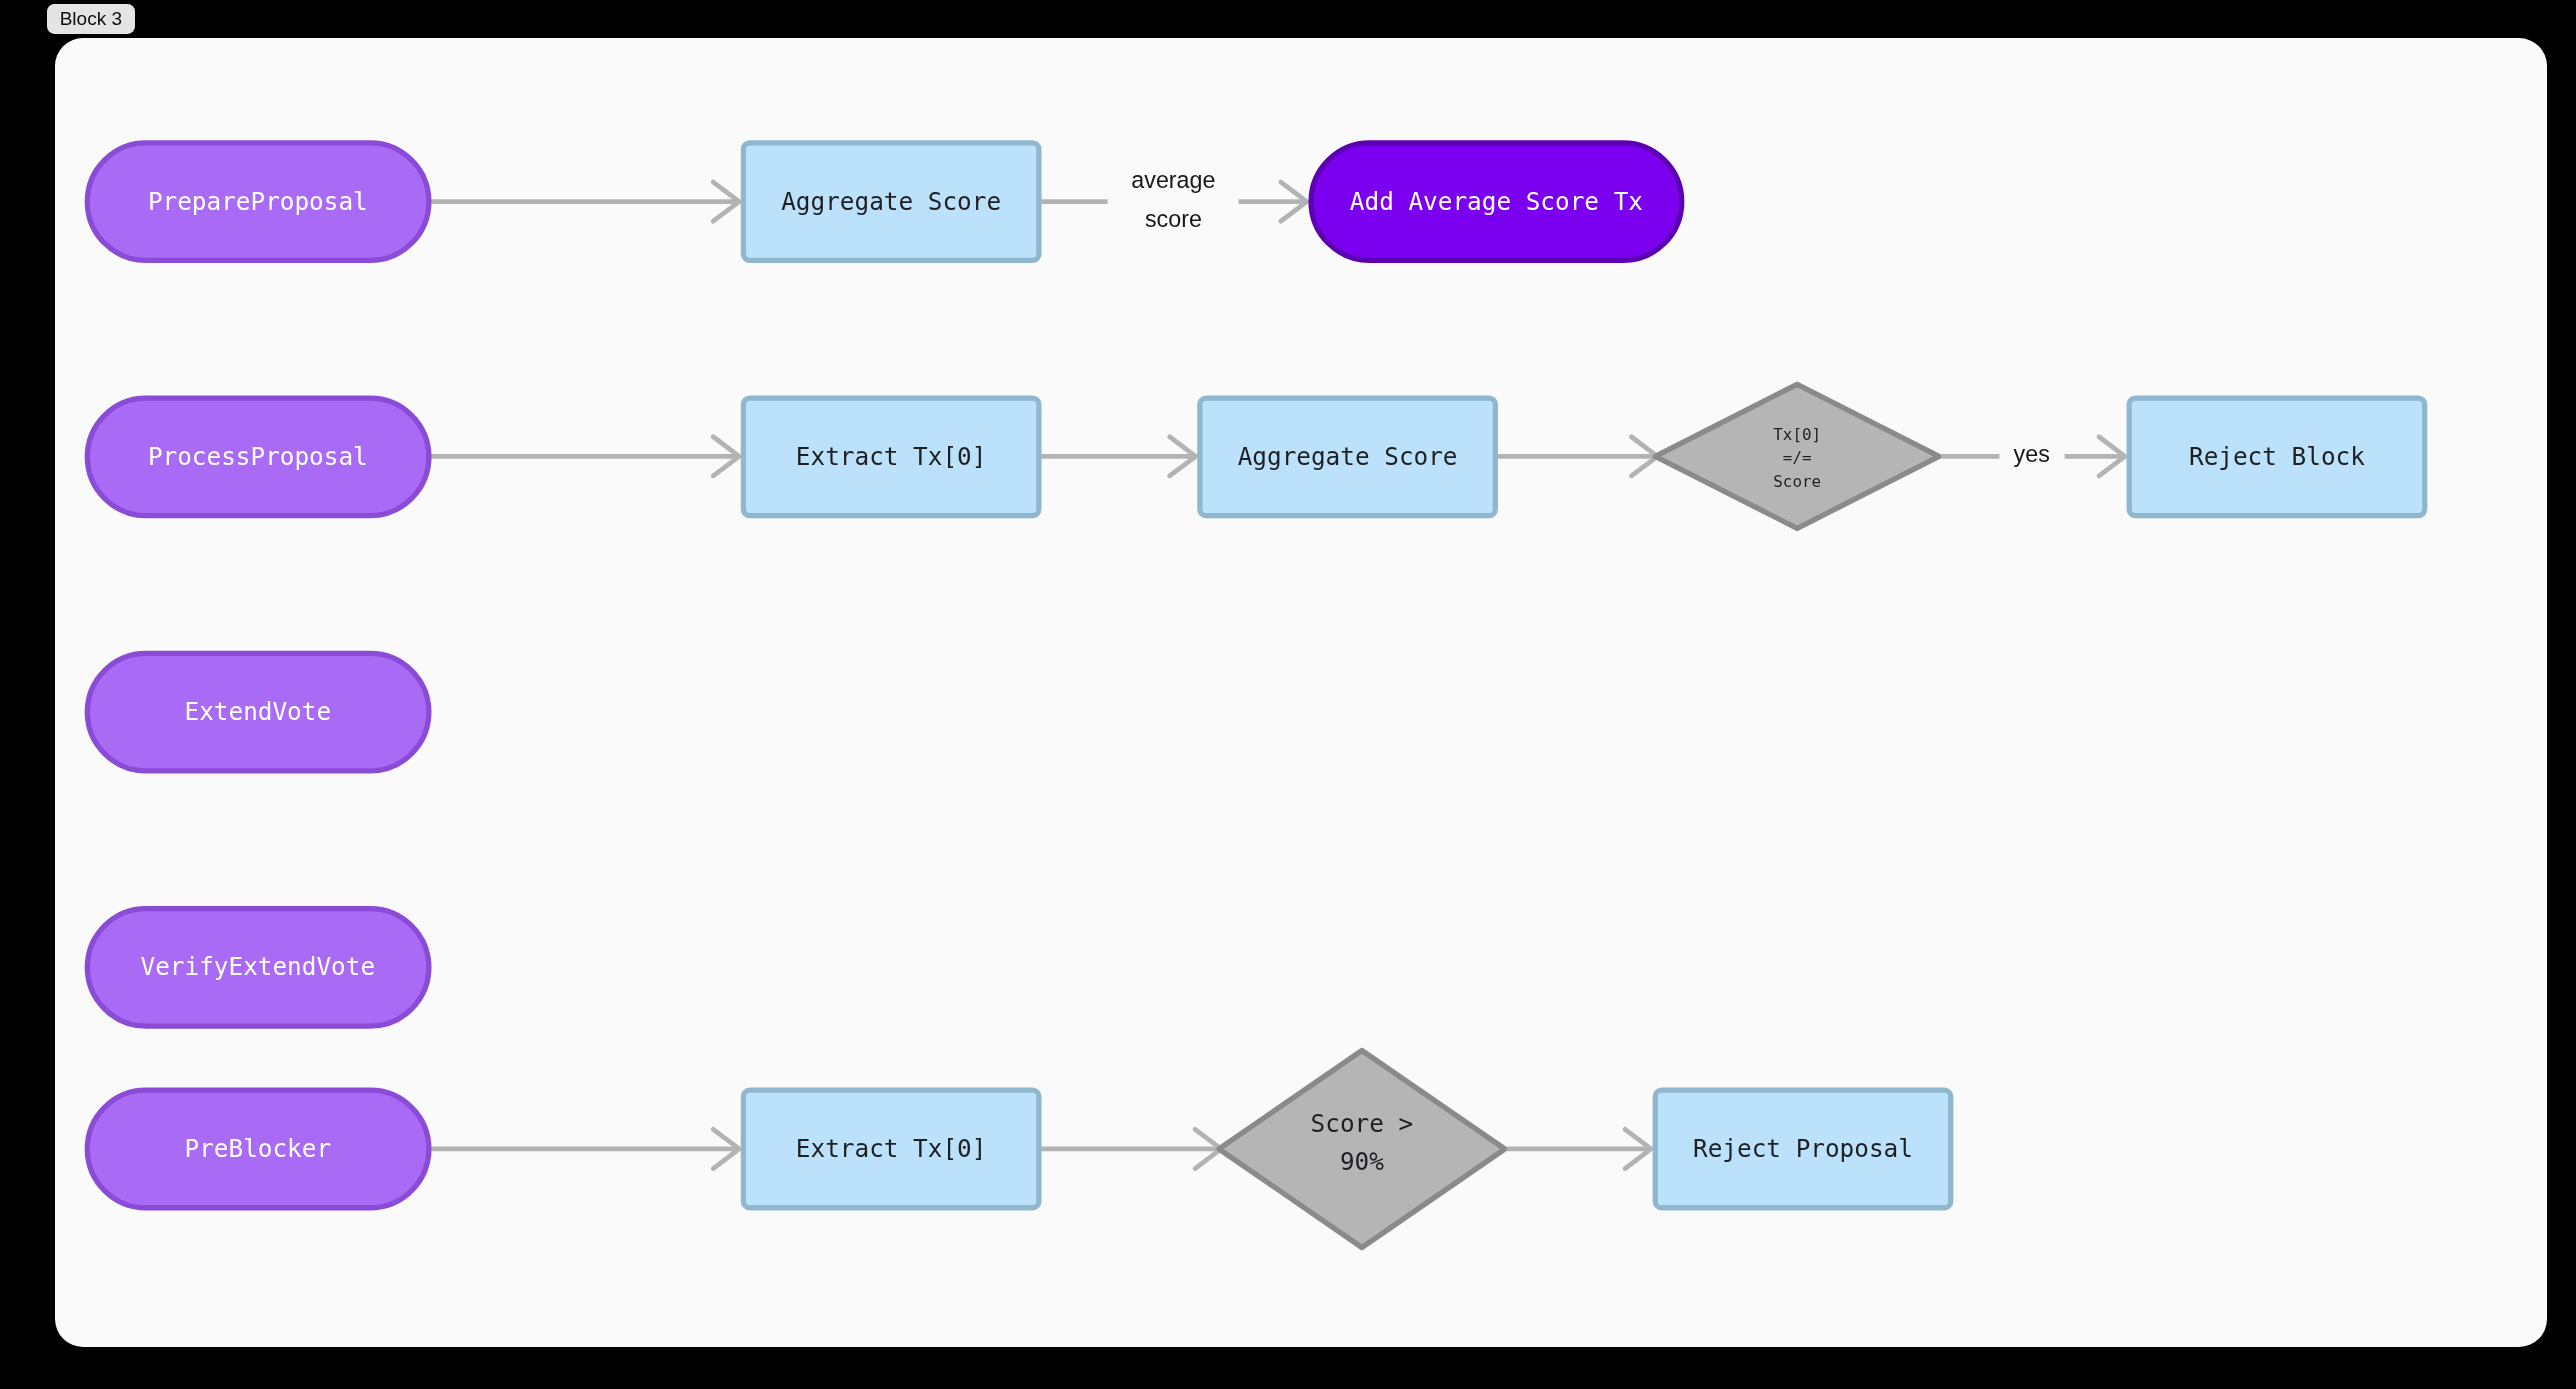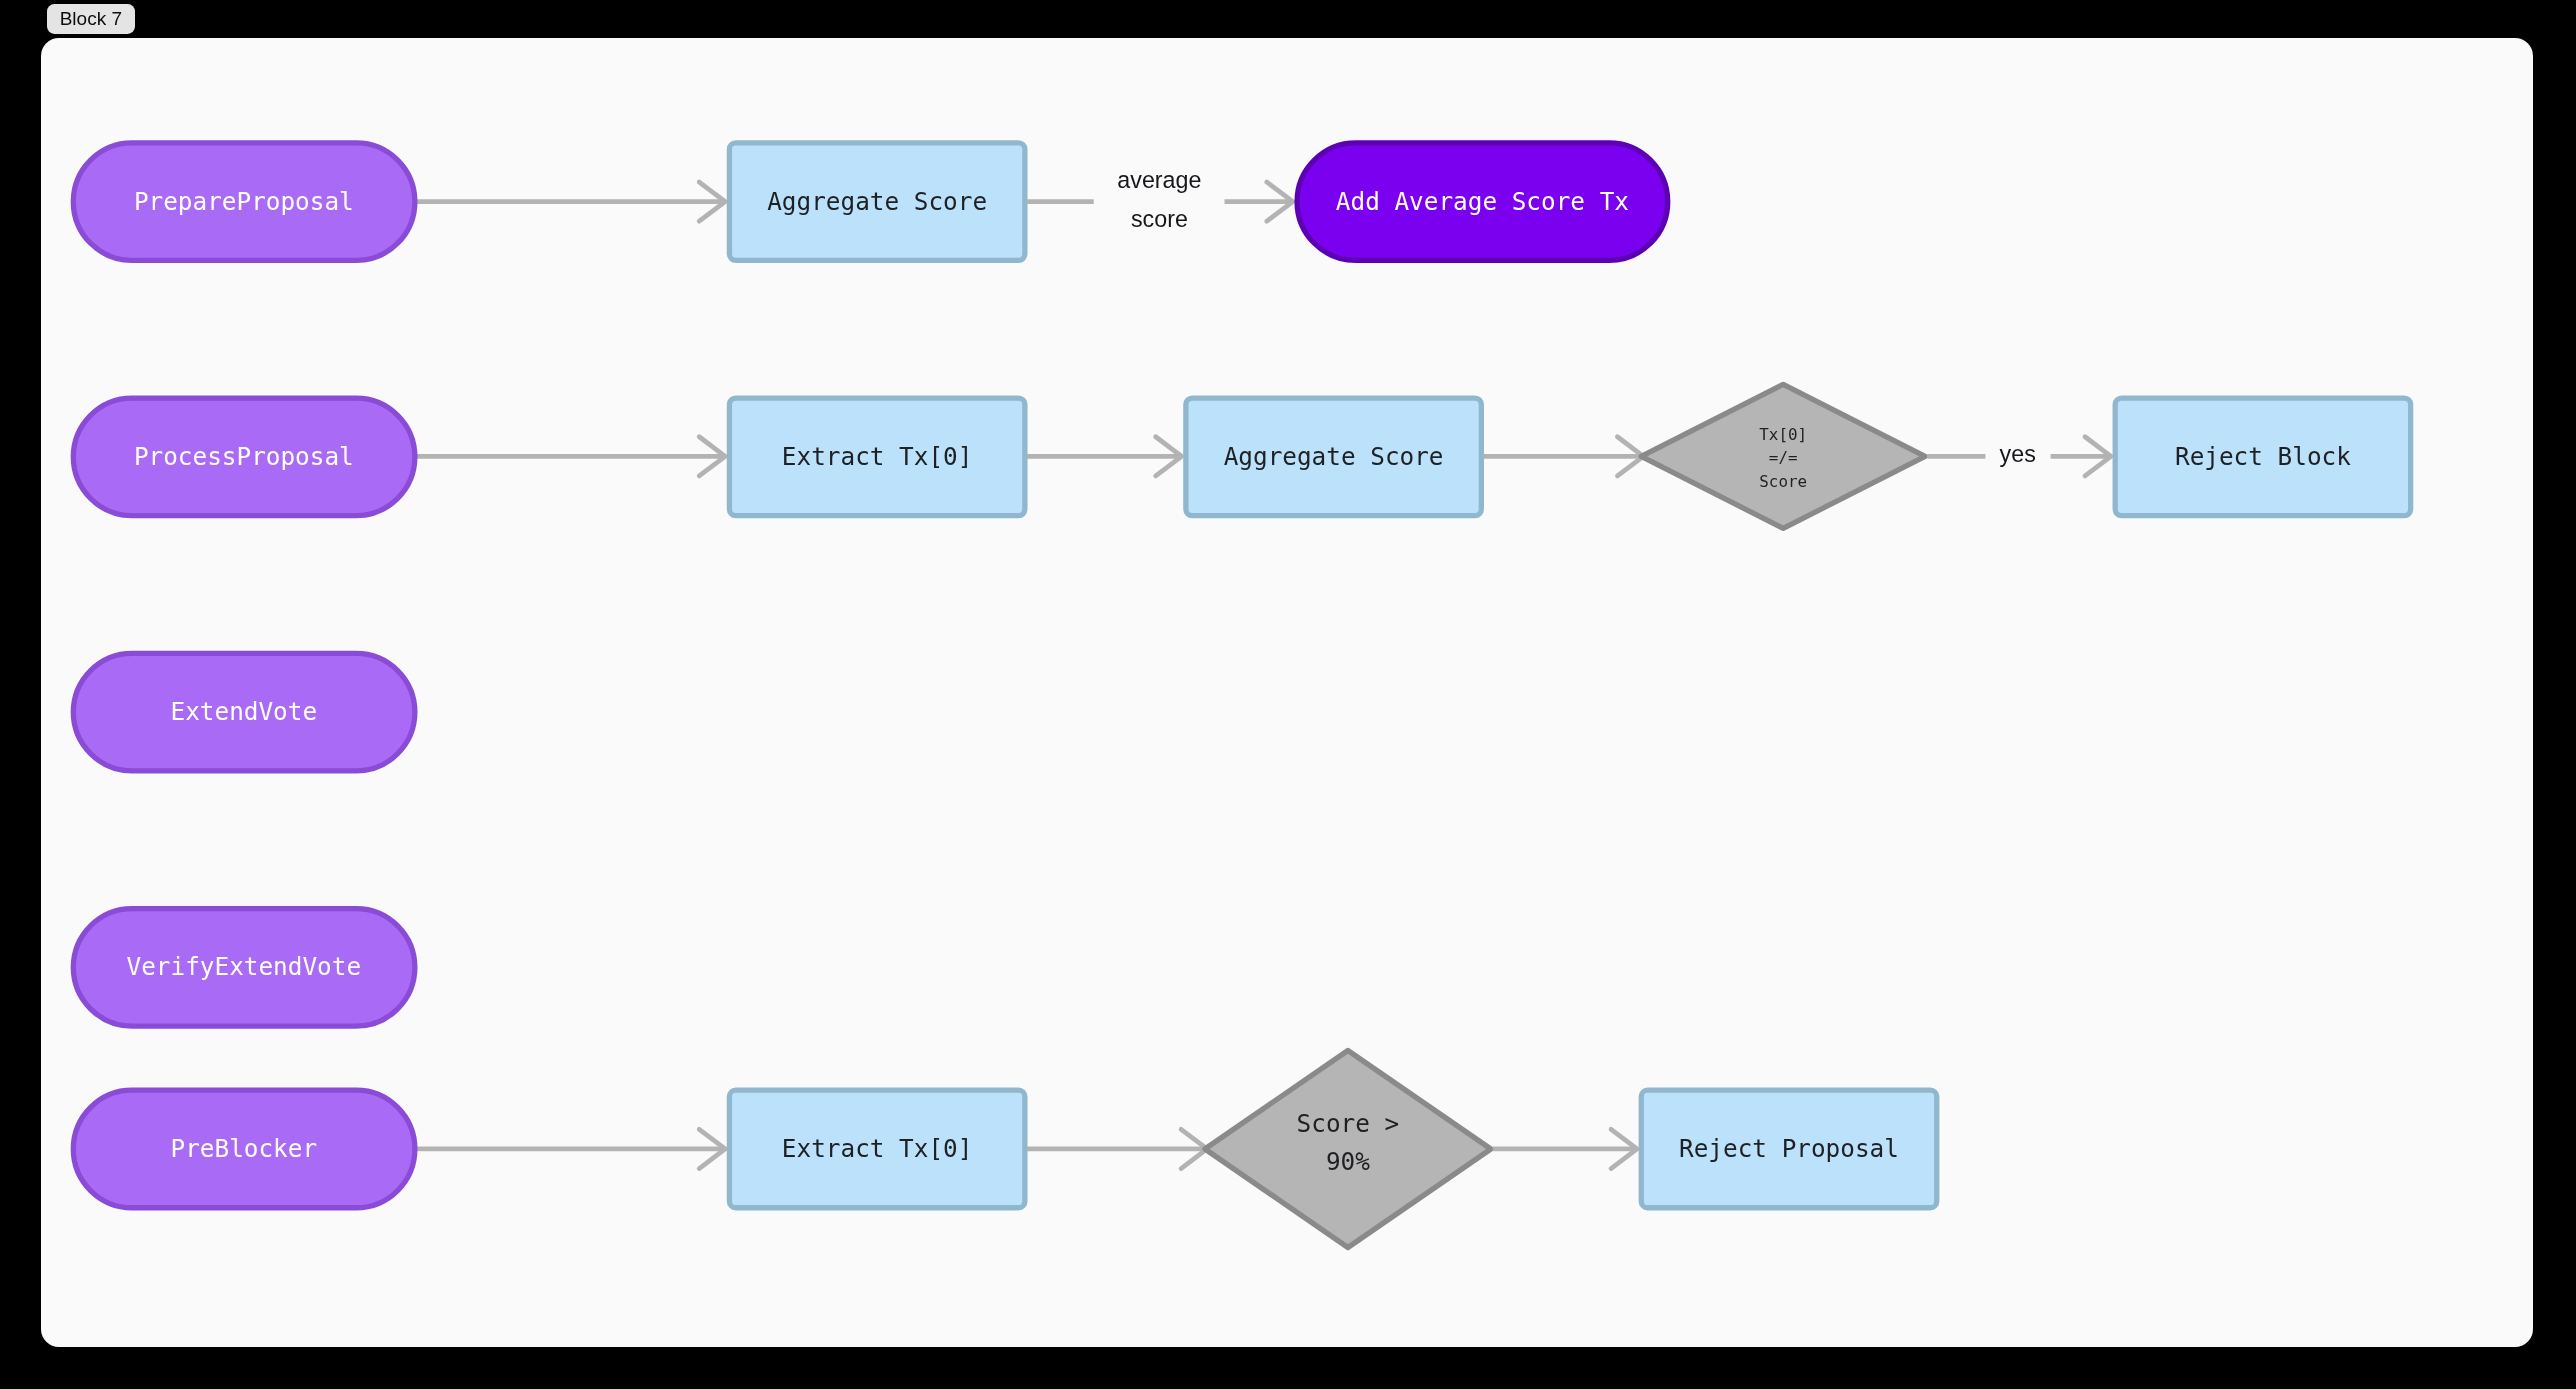--- a/index.html
+++ b/index.html
@@ -30,26 +30,26 @@
     font-family: "Liberation Sans", sans-serif;
     font-size: 19px;
     line-height: 1;
     white-space: nowrap;
     z-index: 5;
   }
 
   
   .diagram-panel {
     position: absolute;
-    left: 41px;
+    left: 55px;
     top: 38px;
     width: 2492px;
     height: 1309px;
     background: #fafafa;
-    border-radius: 18px;
+    border-radius: 28px;
   }
 
   
   svg.flow {
     position: absolute;
     left: 0; top: 0;
     width: 2492px;
     height: 1309px;
     display: block;
   }
@@ -113,21 +113,21 @@
     fill: #16171a;
     text-anchor: middle;
     dominant-baseline: middle;
   }
 </style>
 </head>
 <body>
 
 <div id="root">
 
-  <div class="tab-label">Block 7</div>
+  <div class="tab-label">Block 3</div>
 
   <div class="diagram-panel">
 
     <svg class="flow" viewBox="0 0 4706 2472">
 
       <g>
         <path class="edge-line" d="M 705 309 L 1290 309"></path>
         <path class="edge-head" d="M 1243 272 L 1292 309 L 1243 346"></path>
       </g>
 

